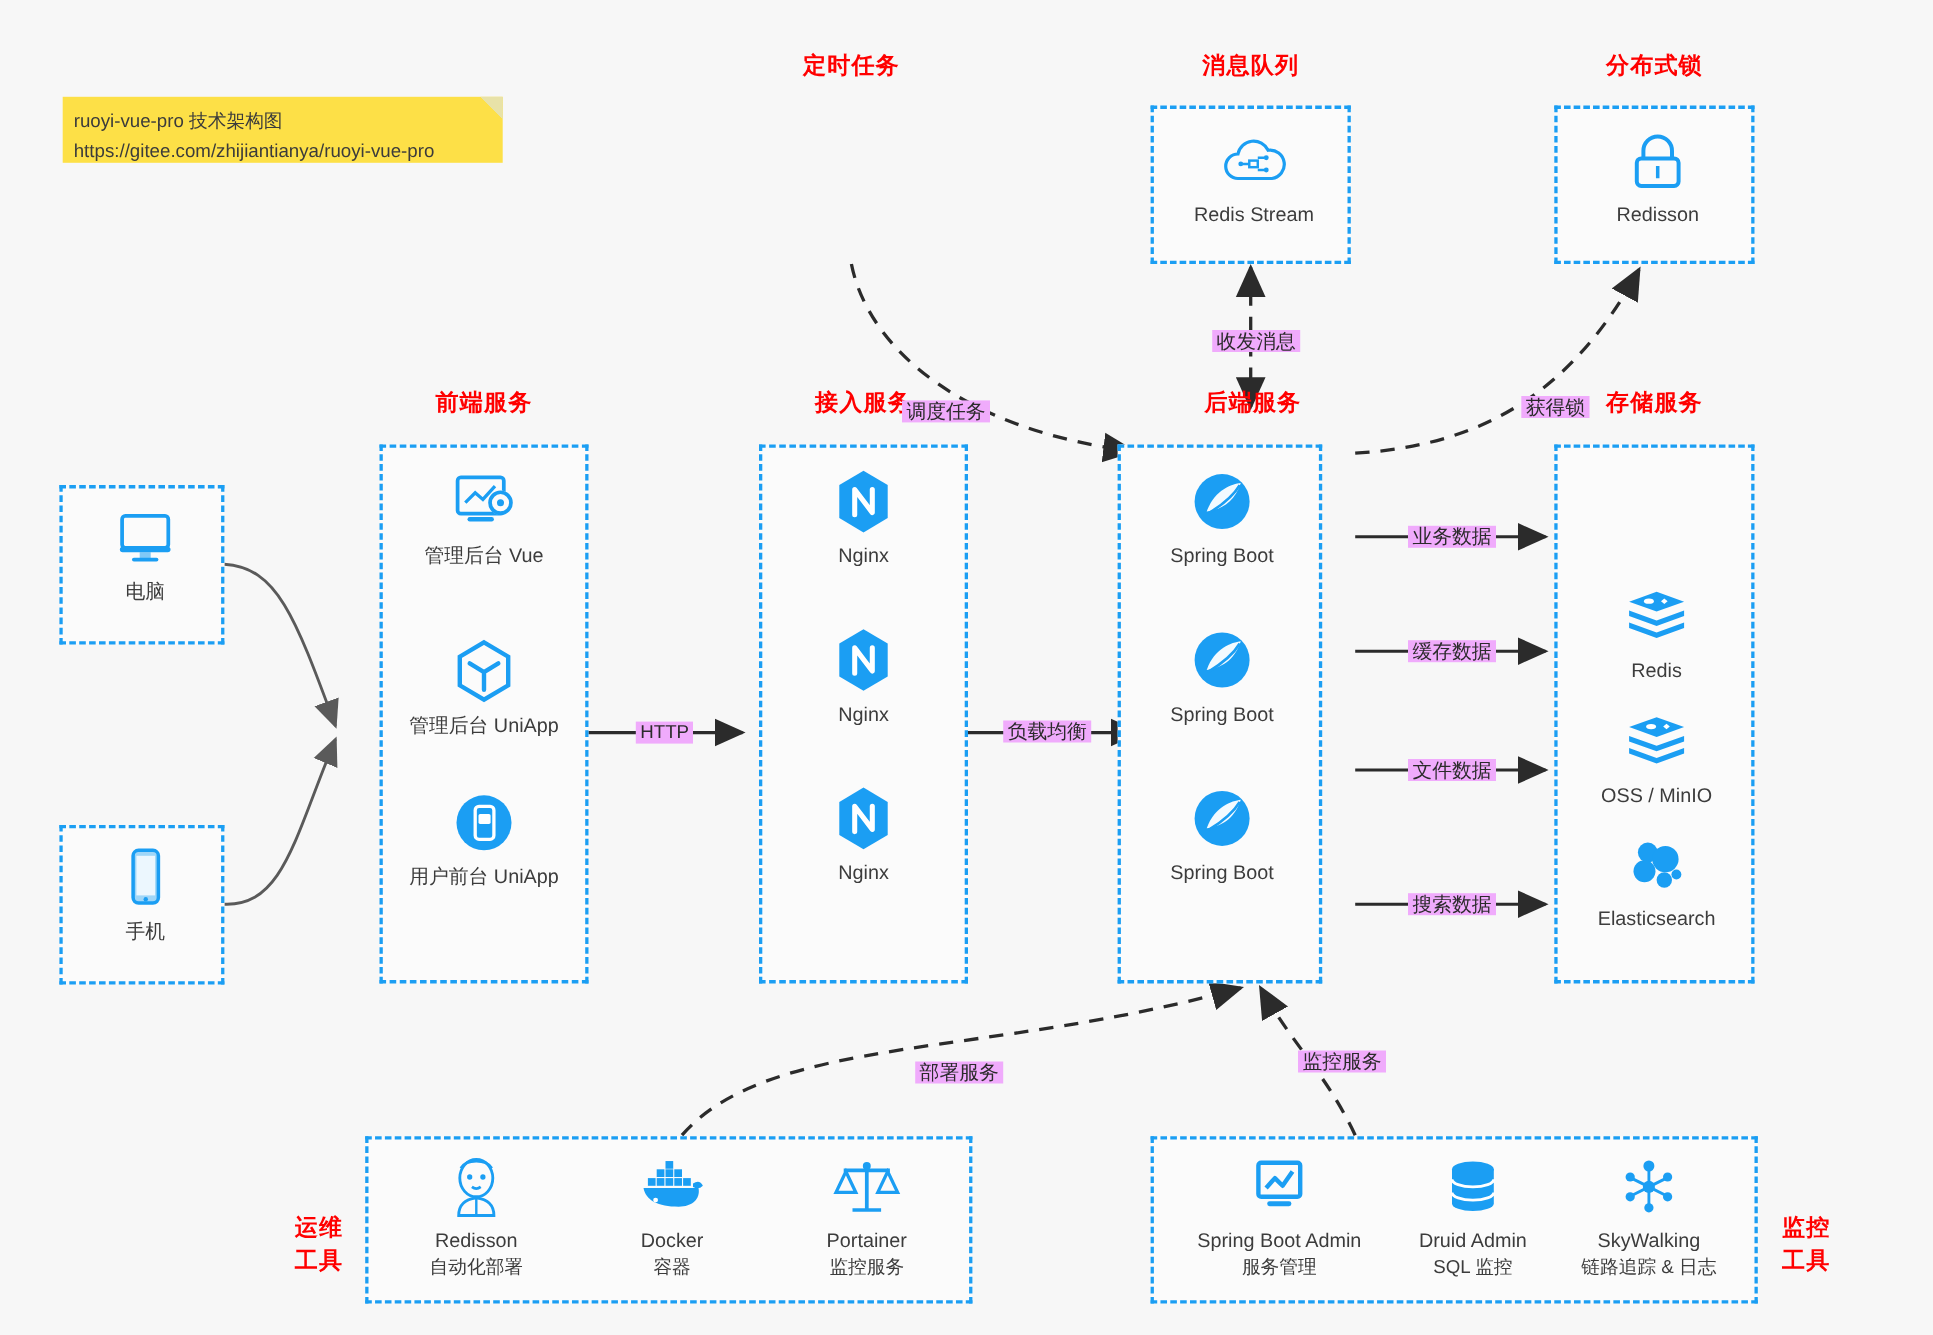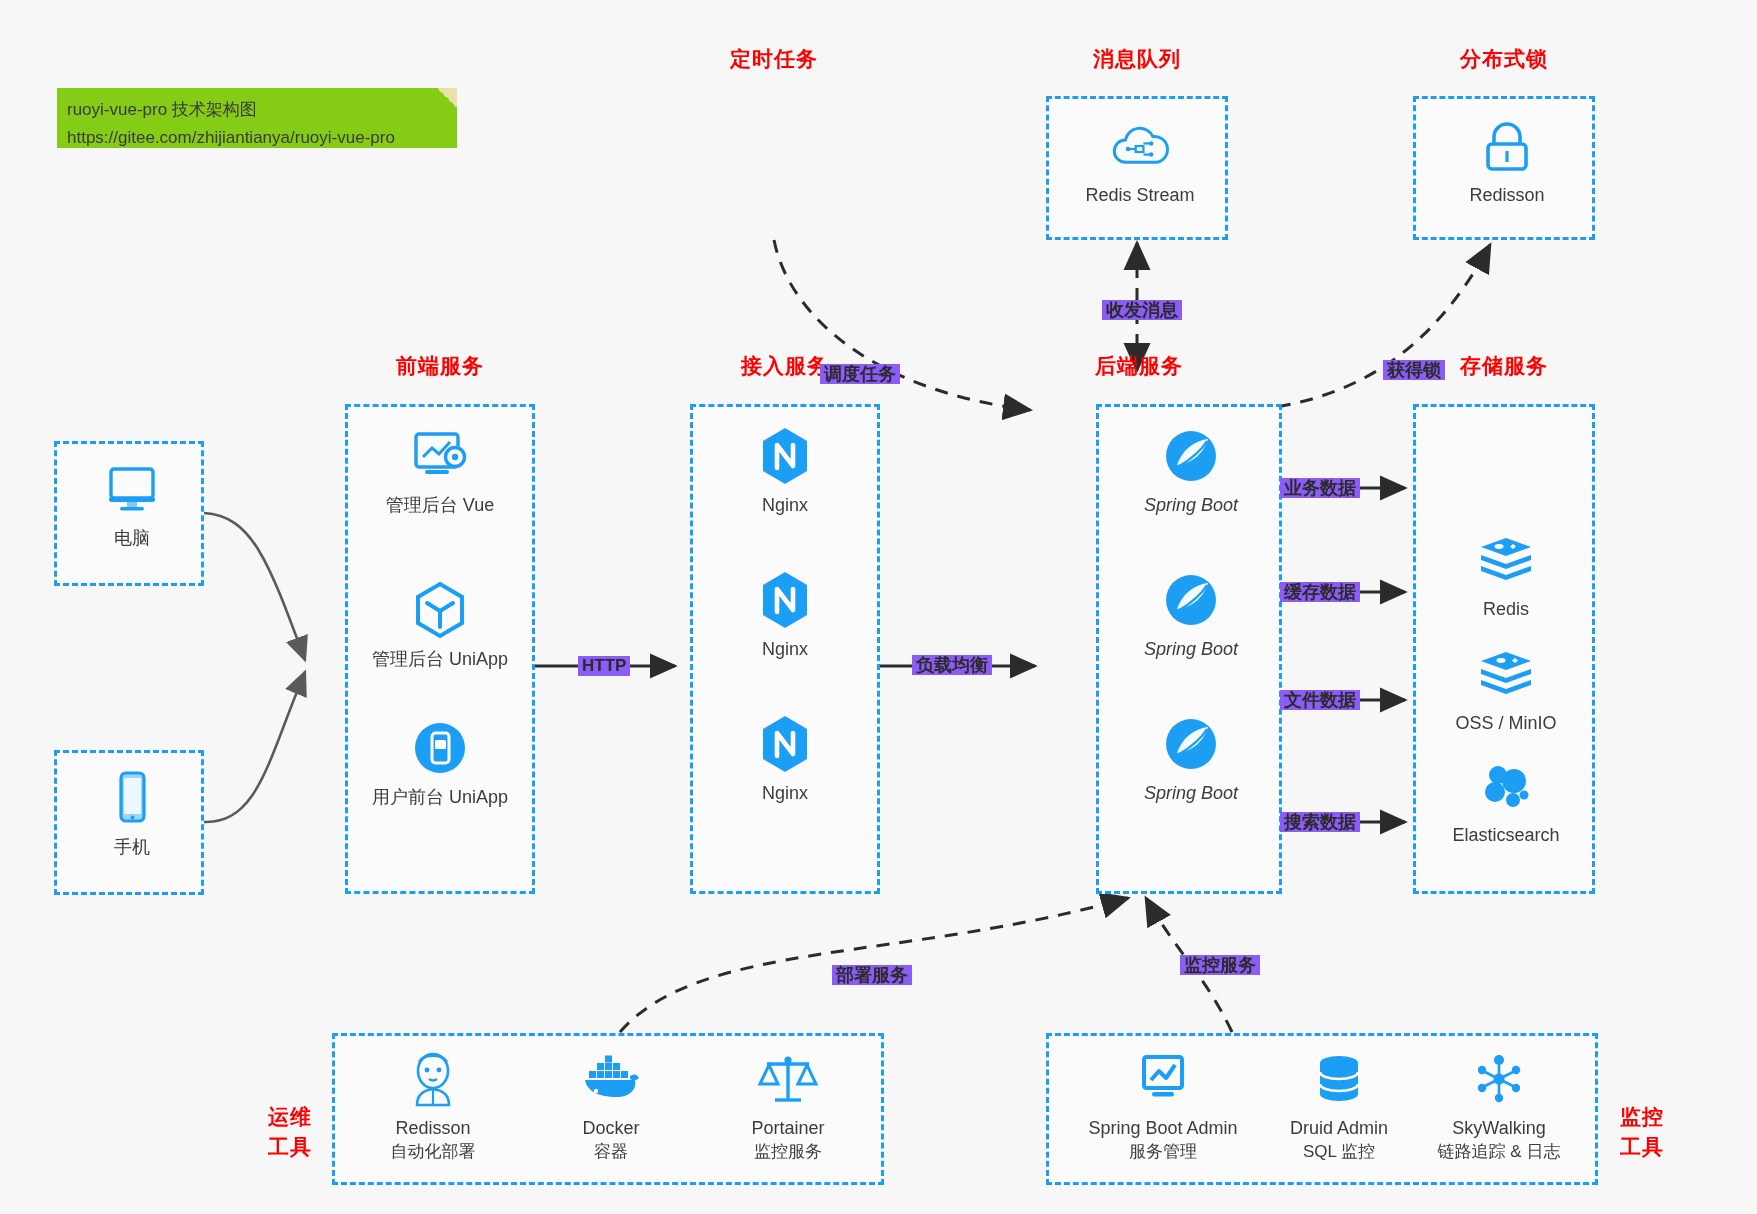--- a/index.html
+++ b/index.html
@@ -9,21 +9,21 @@
     font-family:"Liberation Sans","DejaVu Sans",sans-serif;
     position:relative;overflow:hidden;
     -webkit-font-smoothing:antialiased;
   }
   .stage{position:absolute;inset:0;}
   svg.wires{position:absolute;left:0;top:0;width:1757px;height:1214px;pointer-events:none;}
 
   
   .note{
     position:absolute;left:57px;top:88px;width:400px;height:60px;
-    background:#84cc16;color:#3b3b3b;font-size:17px;line-height:28px;
+    background:#fde047;color:#3b3b3b;font-size:17px;line-height:28px;
     padding:8px 0 0 10px;box-sizing:border-box;
   }
   .note .fold{
     position:absolute;right:0;top:0;width:20px;height:20px;
     background:linear-gradient(225deg,#e8e2a8 50%,transparent 50%);
   }
   .note-line{white-space:nowrap;}
 
   
   .dbox{
@@ -39,22 +39,22 @@
   .grp-title.side{line-height:30px;margin-top:24px;}
 
   
   .node{position:absolute;text-align:center;width:160px;}
   .node .ico{height:62px;display:flex;align-items:center;justify-content:center;}
   .node .cap{font-size:18px;color:#3c3c3c;margin-top:6px;white-space:nowrap;line-height:24px;}
   .node .cap2{font-size:17px;color:#3c3c3c;line-height:24px;white-space:nowrap;}
 
   
   .elabel{
-    position:absolute;font-size:17px;color:#2b2b2b;background:#8b5cf6;
-    padding:0 4px;white-space:nowrap;line-height:20px;font-weight:bold;
+    position:absolute;font-size:17px;color:#2b2b2b;background:#f0abfc;
+    padding:0 4px;white-space:nowrap;line-height:20px;
   }
   .elabel.cn{font-size:18px;}
 </style>
 </head>
 <body>
 
 <div class="stage">
 
   <svg class="wires" viewBox="0 0 1757 1214">
     <defs>
@@ -223,21 +223,21 @@
         <svg width="56" height="62" viewBox="0 0 56 62">
             <path d="M28 3 L50 16 L50 46 L28 59 L6 46 L6 16 Z" fill="#1b9ef3"></path>
             <path d="M20 43 L20 20 L36 41 L36 20" fill="none" stroke="#ffffff" stroke-width="4.6" stroke-linejoin="round" stroke-linecap="round"></path>
           </svg>
       </div>
       <div class="cap">Nginx</div>
     </div>
   </div>
 
   <div class="grp-title" style="left:1046px;top:352px;width:186px;">后端服务</div>
-  <div class="dbox" style="left:1096px;top:404px;width:186px;height:490px;font-style:italic;">
+  <div class="dbox" style="left:1016px;top:404px;width:186px;height:490px;">
     <div class="node" style="left:12px;top:18px;">
       <div class="ico">
         <svg width="58" height="58" viewBox="0 0 58 58">
             <circle cx="29" cy="29" r="25" fill="#1b9ef3"></circle>
             <path d="M15 38 C22 18 38 13 46 12 C40 30 28 36 15 38 Z" fill="#ffffff" opacity=".95"></path>
             <path d="M16 40 C26 34 38 26 45 14" fill="none" stroke="#1b9ef3" stroke-width="2.4"></path>
           </svg>
       </div>
       <div class="cap">Spring Boot</div>
     </div>

